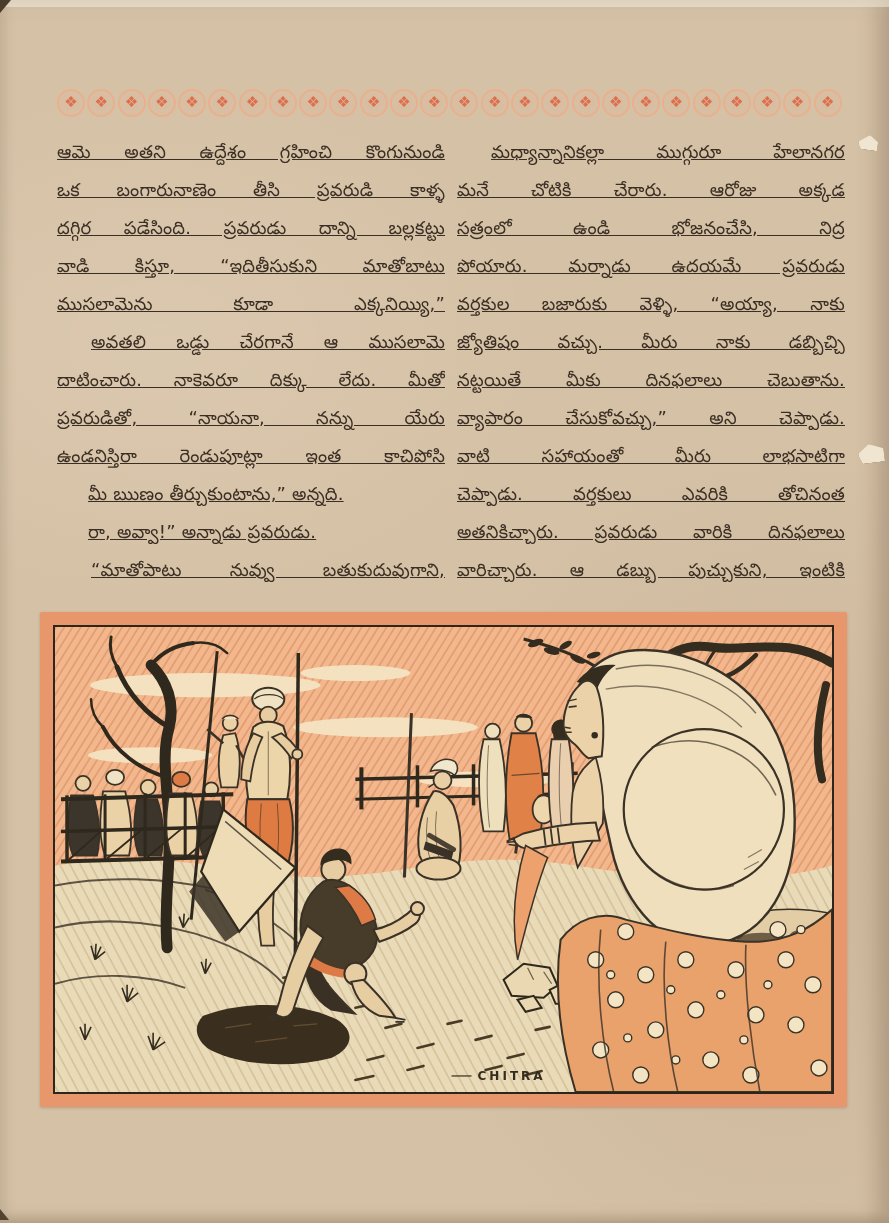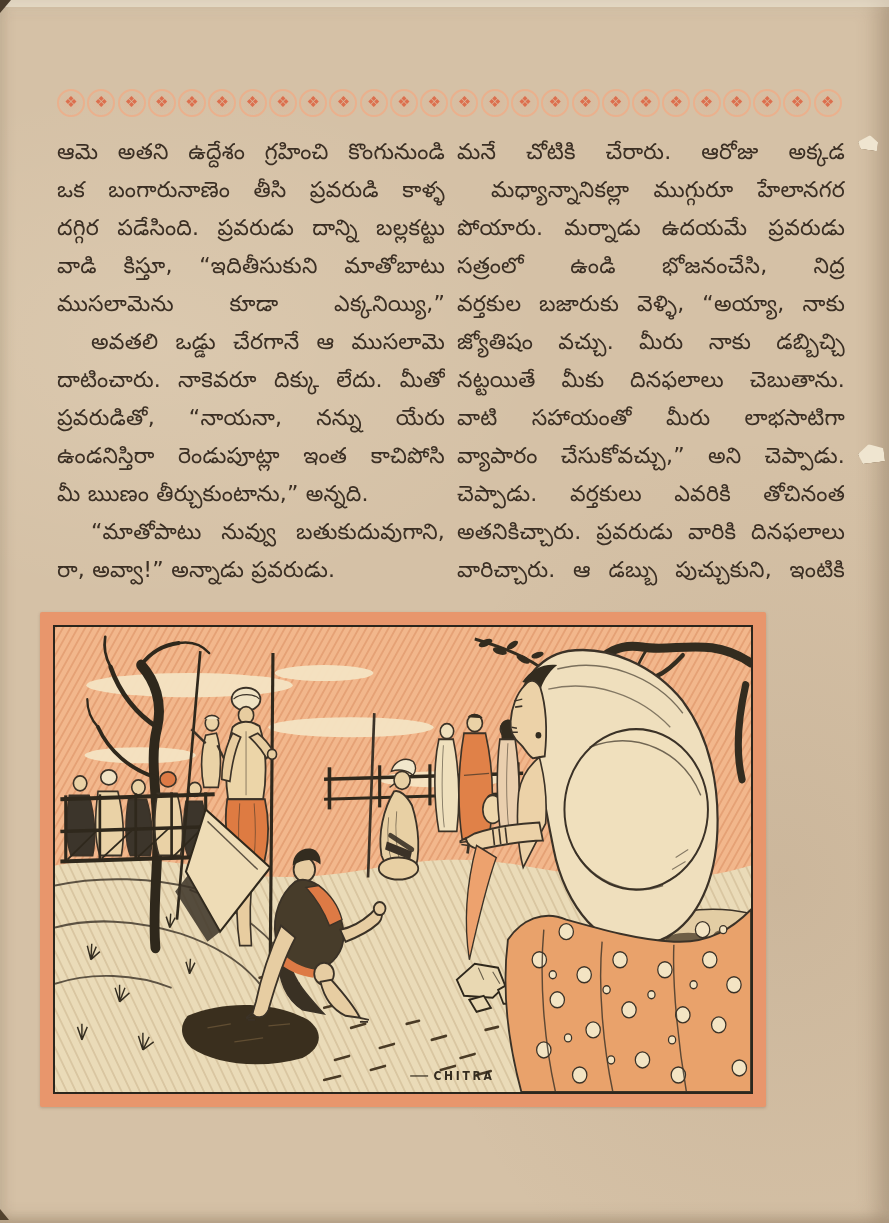--- a/index.html
+++ b/index.html
@@ -28,29 +28,30 @@
     width:28px;height:28px;box-sizing:border-box;flex:0 0 auto;
     border:2px solid #eab08d;border-radius:50%;
     display:flex;align-items:center;justify-content:center;
     font-size:15px;line-height:1;color:#dc6f4e;
     background:radial-gradient(circle at 50% 50%, rgba(238,166,130,.28), rgba(238,166,130,.04) 72%);
   }
 
   .text-columns{display:flex;gap:12px;margin:16px 44px 0 57px;}
   .col{flex:1;min-width:0;}
   .tl{
-    height:38px;line-height:38px;font-size:22px;color:#3b2f24;
+    height:38px;line-height:38px;font-size:18px;color:#3b2f24;
     text-align:justify;text-align-last:justify;overflow:hidden;
     letter-spacing:.2px;
+    text-decoration:underline;
   }
   .tl.ind{padding-left:34px;}
-  .tl.last{text-align-last:left;}
+  .tl.last{text-align-last:left;margin-left:31px;}
 
   .illustration-frame{
-    margin:23px 42px 0 40px;width:726px;height:495px;box-sizing:border-box;
+    margin:23px 42px 0 40px;width:807px;height:495px;box-sizing:border-box;
     background:#e8966c;padding:13px;border-radius:2px;
     box-shadow:0 1px 3px rgba(90,60,40,.25);
   }
   .artwork{
     width:100%;height:100%;box-sizing:border-box;border:2.5px solid #2c261d;background:#f2b78c;
   }
   .artwork svg{display:block;width:100%;height:100%;}
 </style>
 </head>
 <body>
@@ -96,33 +97,33 @@
       <div class="tl">ఆమె అతని ఉద్దేశం గ్రహించి కొంగునుండి</div>
       <div class="tl">ఒక బంగారునాణెం తీసి ప్రవరుడి కాళ్ళ</div>
       <div class="tl">దగ్గిర పడేసింది. ప్రవరుడు దాన్ని బల్లకట్టు</div>
       <div class="tl">వాడి కిస్తూ, “ఇదితీసుకుని మాతోబాటు</div>
       <div class="tl">ముసలామెను కూడా ఎక్కనియ్యి,”</div>
       <div class="tl ind">అవతలి ఒడ్డు చేరగానే ఆ ముసలామె</div>
       <div class="tl">దాటించారు. నాకెవరూ దిక్కు లేదు. మీతో</div>
       <div class="tl">ప్రవరుడితో, “నాయనా, నన్ను యేరు</div>
       <div class="tl">ఉండనిస్తిరా రెండుపూట్లా ఇంత కాచిపోసి</div>
       <div class="tl last">మీ ఋణం తీర్చుకుంటాను,” అన్నది.</div>
+      <div class="tl last">రా, అవ్వా!” అన్నాడు ప్రవరుడు.</div>
       <div class="tl ind">“మాతోపాటు నువ్వు బతుకుదువుగాని,</div>
-      <div class="tl last">రా, అవ్వా!” అన్నాడు ప్రవరుడు.</div>
     </div>
     <div class="col">
+      <div class="tl ind">మధ్యాన్నానికల్లా ముగ్గురూ హేలానగర</div>
       <div class="tl">మనే చోటికి చేరారు. ఆరోజు అక్కడ</div>
-      <div class="tl ind">మధ్యాన్నానికల్లా ముగ్గురూ హేలానగర</div>
+      <div class="tl">సత్రంలో ఉండి భోజనంచేసి, నిద్ర</div>
       <div class="tl">పోయారు. మర్నాడు ఉదయమే ప్రవరుడు</div>
-      <div class="tl">సత్రంలో ఉండి భోజనంచేసి, నిద్ర</div>
       <div class="tl">వర్తకుల బజారుకు వెళ్ళి, “అయ్యా, నాకు</div>
       <div class="tl">జ్యోతిషం వచ్చు. మీరు నాకు డబ్బిచ్చి</div>
       <div class="tl">నట్టయితే మీకు దినఫలాలు చెబుతాను.</div>
+      <div class="tl">వ్యాపారం చేసుకోవచ్చు,” అని చెప్పాడు.</div>
       <div class="tl">వాటి సహాయంతో మీరు లాభసాటిగా</div>
-      <div class="tl">వ్యాపారం చేసుకోవచ్చు,” అని చెప్పాడు.</div>
       <div class="tl">చెప్పాడు. వర్తకులు ఎవరికి తోచినంత</div>
       <div class="tl">అతనికిచ్చారు. ప్రవరుడు వారికి దినఫలాలు</div>
       <div class="tl">వారిచ్చారు. ఆ డబ్బు పుచ్చుకుని, ఇంటికి</div>
     </div>
   </div>
 
   <div class="illustration-frame">
     <div class="artwork">
       <svg viewBox="0 0 776 464" preserveAspectRatio="none">
         <defs>

